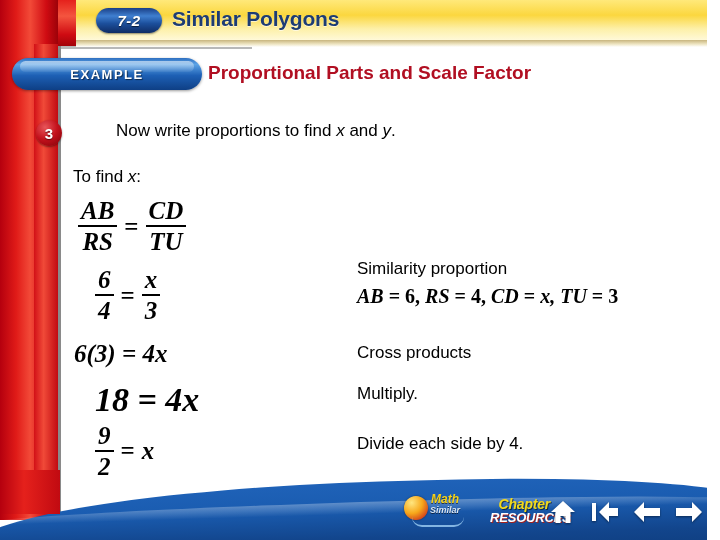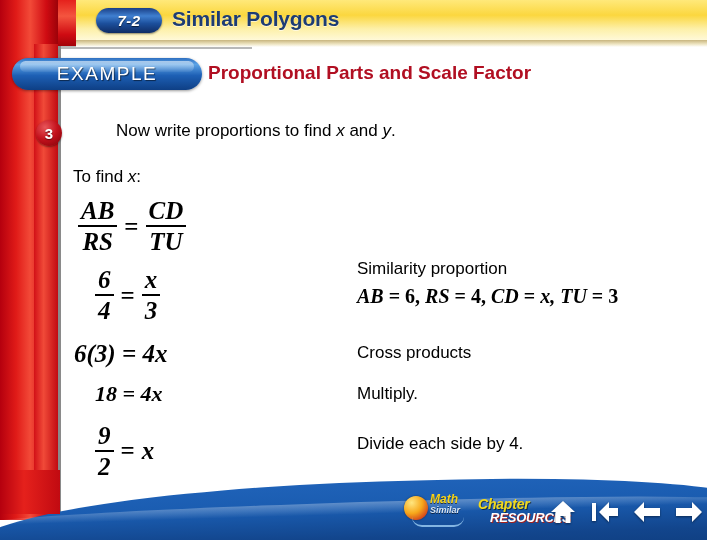--- a/index.html
+++ b/index.html
@@ -13,20 +13,21 @@
     overflow: hidden;
     font-family: "Liberation Sans", sans-serif;
   }
 
   #slide {
     position: relative;
     width: 707px;
     height: 540px;
     background: #ffffff;
     overflow: hidden;
+    text-align: center;
   }
 
   
   .red-rail {
     position: absolute;
     left: 0; top: 0;
     width: 58px; height: 520px;
     background: linear-gradient(to right, #b5000e 0%, #e01b18 28%, #f24a38 52%, #cf0b12 80%, #9c0209 100%);
     z-index: 3;
   }
@@ -129,22 +130,22 @@
     content: "";
     position: absolute;
     left: 8px; top: 3px;
     width: 174px; height: 11px;
     border-radius: 9px;
     background: linear-gradient(to bottom, rgba(255,255,255,0.55), rgba(255,255,255,0.05));
   }
   .example-badge span {
     position: relative;
     color: #ffffff;
-    font-size: 19px;
-    font-weight: normal;
+    font-size: 13px;
+    font-weight: bold;
     letter-spacing: 1.5px;
     text-shadow: 1px 1px 1px rgba(0,0,0,0.55);
     z-index: 2;
   }
   .example-title {
     position: absolute;
     left: 208px; top: 62px;
     font-size: 19px;
     font-weight: bold;
     color: #b10f22;
@@ -209,21 +210,21 @@
     width: 100%;
     height: 2px;
     background: #000;
   }
   .eqsign { padding: 0 7px; font-style: normal; }
   .eqsign-thin { padding: 0 7px; font-style: normal; position: relative; top: 1px; }
 
   #eq-similarity { left: 78px; top: 198px; font-size: 25px; }
   #eq-substitute { left: 95px; top: 267px; font-size: 25px; }
   #eq-cross      { left: 74px; top: 340px; font-size: 25px; }
-  #eq-multiply   { left: 95px; top: 381px; font-size: 22px; }
+  #eq-multiply   { left: 95px; top: 381px; font-size: 34px; }
   #eq-divide     { left: 95px; top: 423px; font-size: 25px; }
 
   
   .note {
     position: absolute;
     font-size: 17px;
     color: #000000;
   }
   #note-similarity { left: 357px; top: 219px; margin-top: 40px; }
   #note-values {

